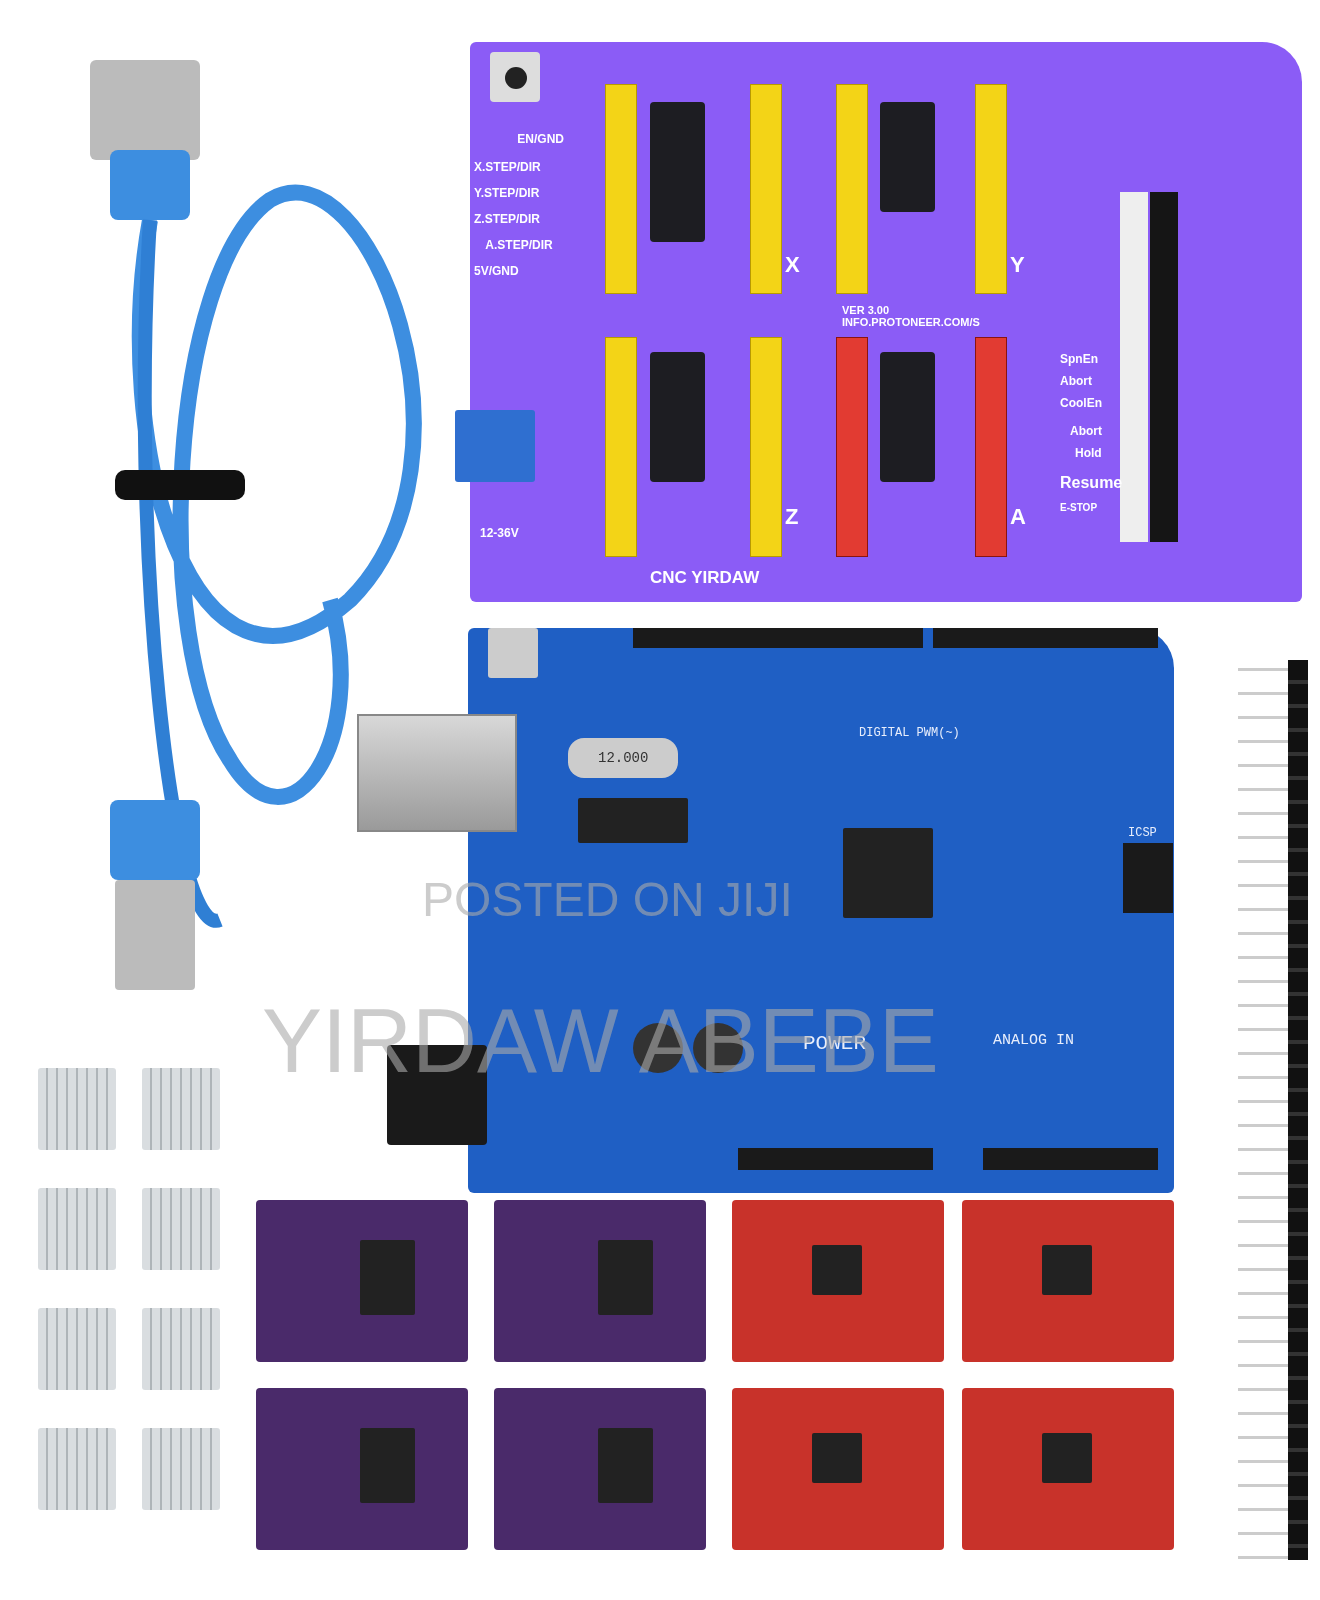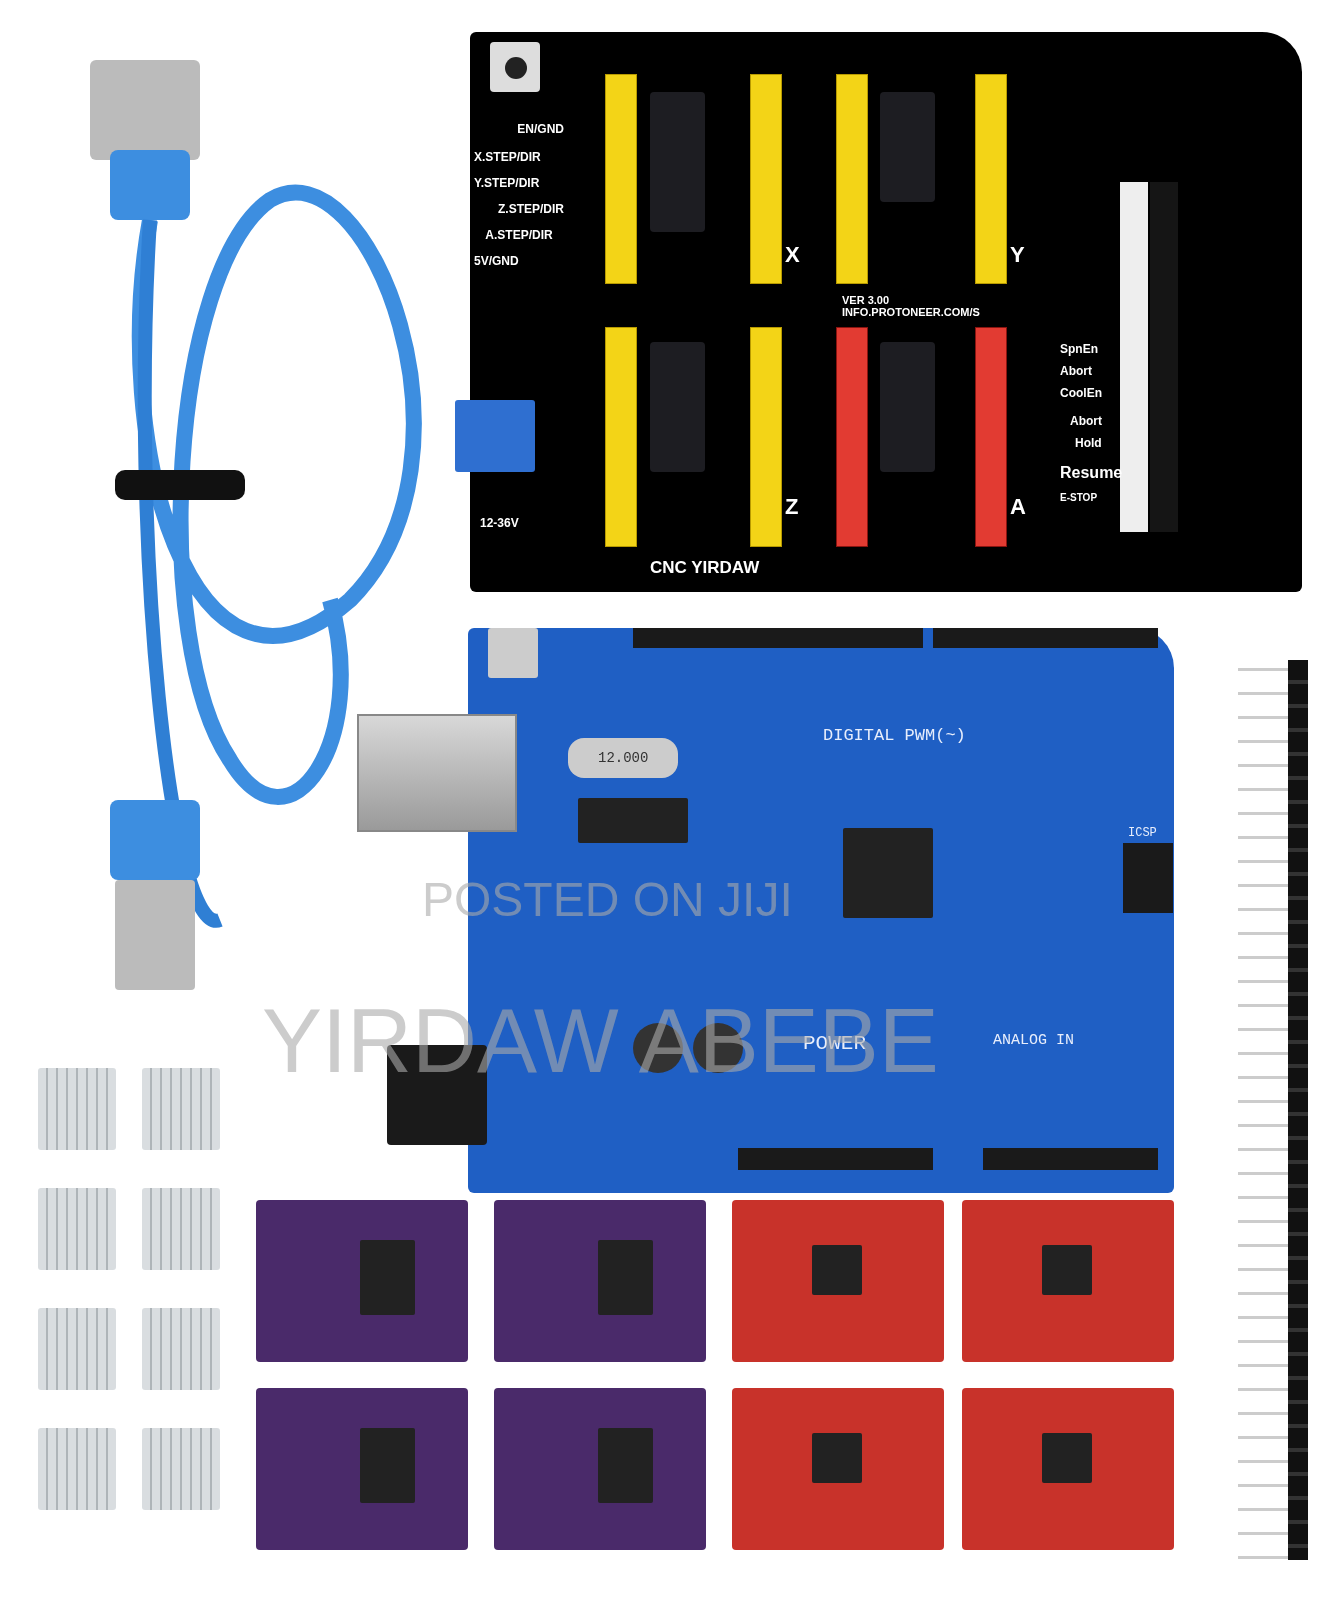--- a/index.html
+++ b/index.html
@@ -1,18 +1,18 @@
 <!DOCTYPE html>
 <html><head>
 <meta charset="utf-8">
 <style>
 *{box-sizing:border-box;margin:0;padding:0}
 body{width:1320px;height:1600px;background:#fff;position:relative;overflow:hidden;font-family:"Liberation Sans",sans-serif}
 .abs{position:absolute}
-.shield{left:470px;top:32px;width:832px;height:560px;background:#000000;border-radius:6px 40px 6px 6px}
+.shield{left:470px;top:42px;width:832px;height:560px;background:#8b5cf6;border-radius:6px 40px 6px 6px}
 .shield .lbl{color:#fff;font-weight:bold;font-size:12px;position:absolute}
 .header-y{background:#f3d417;border:1px solid #b89a00}
 .header-r{background:#e23b32;border:1px solid #8a1410}
 .driver-chip{background:#1d1d22;border-radius:4px}
 .arduino{left:468px;top:628px;width:706px;height:565px;background:#1f5fc4;border-radius:6px 40px 6px 6px}
 .arduino .lbl{color:#e8eefc;font-size:12px;position:absolute;font-family:"Liberation Mono",monospace}
 .mcu{background:#222;border-radius:2px}
 .usb-b{background:linear-gradient(#d8d8d8,#9a9a9a);border:2px solid #888}
 .heatsink{width:78px;height:82px;background:repeating-linear-gradient(90deg,#d9dde0 0 8px,#aeb4b8 8px 10px);border-radius:3px}
 .drv-purple{width:212px;height:162px;background:#4a2a6a;border-radius:4px}
@@ -34,21 +34,21 @@
   <rect x="40" y="760" width="90" height="80" fill="#3d8ee0" rx="8"></rect>
   <rect x="45" y="840" width="80" height="110" fill="#bbb" rx="4"></rect>
 </svg>
 
 <div class="abs shield">
   <div class="abs" style="left:20px;top:10px;width:50px;height:50px;background:#ddd;border-radius:4px"></div>
   <div class="abs" style="left:35px;top:25px;width:22px;height:22px;background:#222;border-radius:50%"></div>
   <div class="lbl" style="left:14px;top:90px;width:80px;text-align:right">EN/GND</div>
   <div class="lbl" style="left:4px;top:118px;width:90px;text-align:left">X.STEP/DIR</div>
   <div class="lbl" style="left:4px;top:144px;width:90px;text-align:left">Y.STEP/DIR</div>
-  <div class="lbl" style="left:4px;top:170px;width:90px;text-align:right">Z.STEP/DIR</div>
+  <div class="lbl" style="left:4px;top:170px;width:90px;text-align:left">Z.STEP/DIR</div>
   <div class="lbl" style="left:4px;top:196px;width:90px;text-align:center">A.STEP/DIR</div>
   <div class="lbl" style="left:4px;top:222px;width:60px">5V/GND</div>
 
   <div class="abs header-y" style="left:135px;top:42px;width:32px;height:210px"></div>
   <div class="abs header-y" style="left:280px;top:42px;width:32px;height:210px"></div>
   <div class="abs header-y" style="left:366px;top:42px;width:32px;height:210px"></div>
   <div class="abs header-y" style="left:505px;top:42px;width:32px;height:210px"></div>
   <div class="abs header-y" style="left:135px;top:295px;width:32px;height:220px"></div>
   <div class="abs header-y" style="left:280px;top:295px;width:32px;height:220px"></div>
   <div class="abs header-r" style="left:366px;top:295px;width:32px;height:220px"></div>
@@ -79,21 +79,21 @@
   <div class="lbl" style="left:600px;top:382px">Abort</div>
   <div class="lbl" style="left:605px;top:404px">Hold</div>
   <div class="lbl" style="left:590px;top:432px;font-size:16px">Resume</div>
   <div class="lbl" style="left:590px;top:460px;font-size:10px">E-STOP</div>
 </div>
 
 <div class="abs arduino">
   <div class="abs" style="left:20px;top:0;width:50px;height:50px;background:#ccc;border-radius:3px"></div>
   <div class="abs" style="left:165px;top:0;width:290px;height:20px;background:#1a1a1a"></div>
   <div class="abs" style="left:465px;top:0;width:225px;height:20px;background:#1a1a1a"></div>
-  <div class="lbl" style="left:355px;top:98px;font-size:17px">DIGITAL PWM(~)</div>
+  <div class="lbl" style="left:391px;top:98px;font-size:12px">DIGITAL PWM(~)</div>
   <div class="abs mcu" style="left:375px;top:200px;width:90px;height:90px;transform:rotate(0deg)"></div>
   <div class="abs" style="left:100px;top:110px;width:110px;height:40px;background:#ccc;border-radius:16px"></div>
   <div class="lbl" style="left:130px;top:122px;color:#333;font-size:14px">12.000</div>
   <div class="abs mcu" style="left:110px;top:170px;width:110px;height:45px"></div>
   <div class="lbl" style="left:335px;top:404px;font-size:21px">POWER</div>
   <div class="lbl" style="left:525px;top:404px;font-size:15px">ANALOG IN</div>
   <div class="abs" style="left:270px;top:520px;width:195px;height:22px;background:#1a1a1a"></div>
   <div class="abs" style="left:515px;top:520px;width:175px;height:22px;background:#1a1a1a"></div>
   <div class="lbl" style="left:660px;top:198px">ICSP</div>
   <div class="abs" style="left:655px;top:215px;width:50px;height:70px;background:#1a1a1a"></div>

